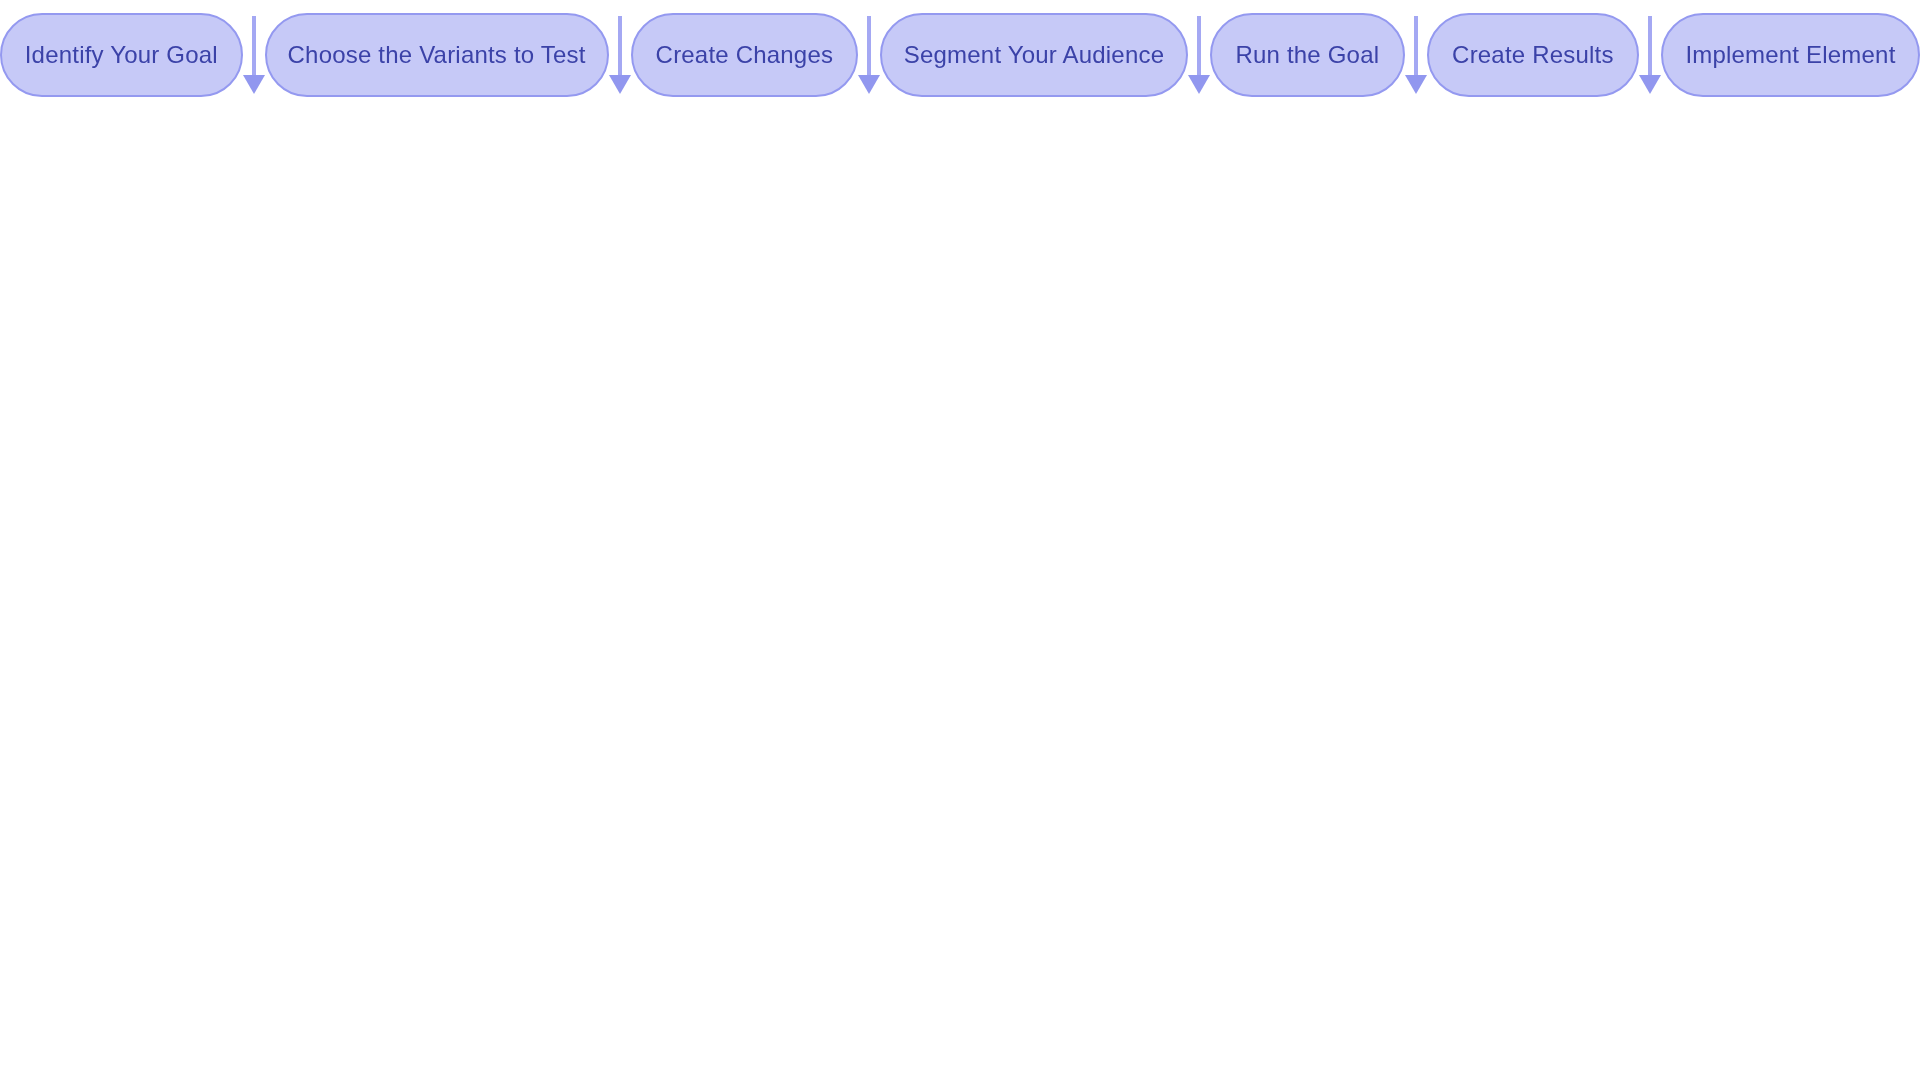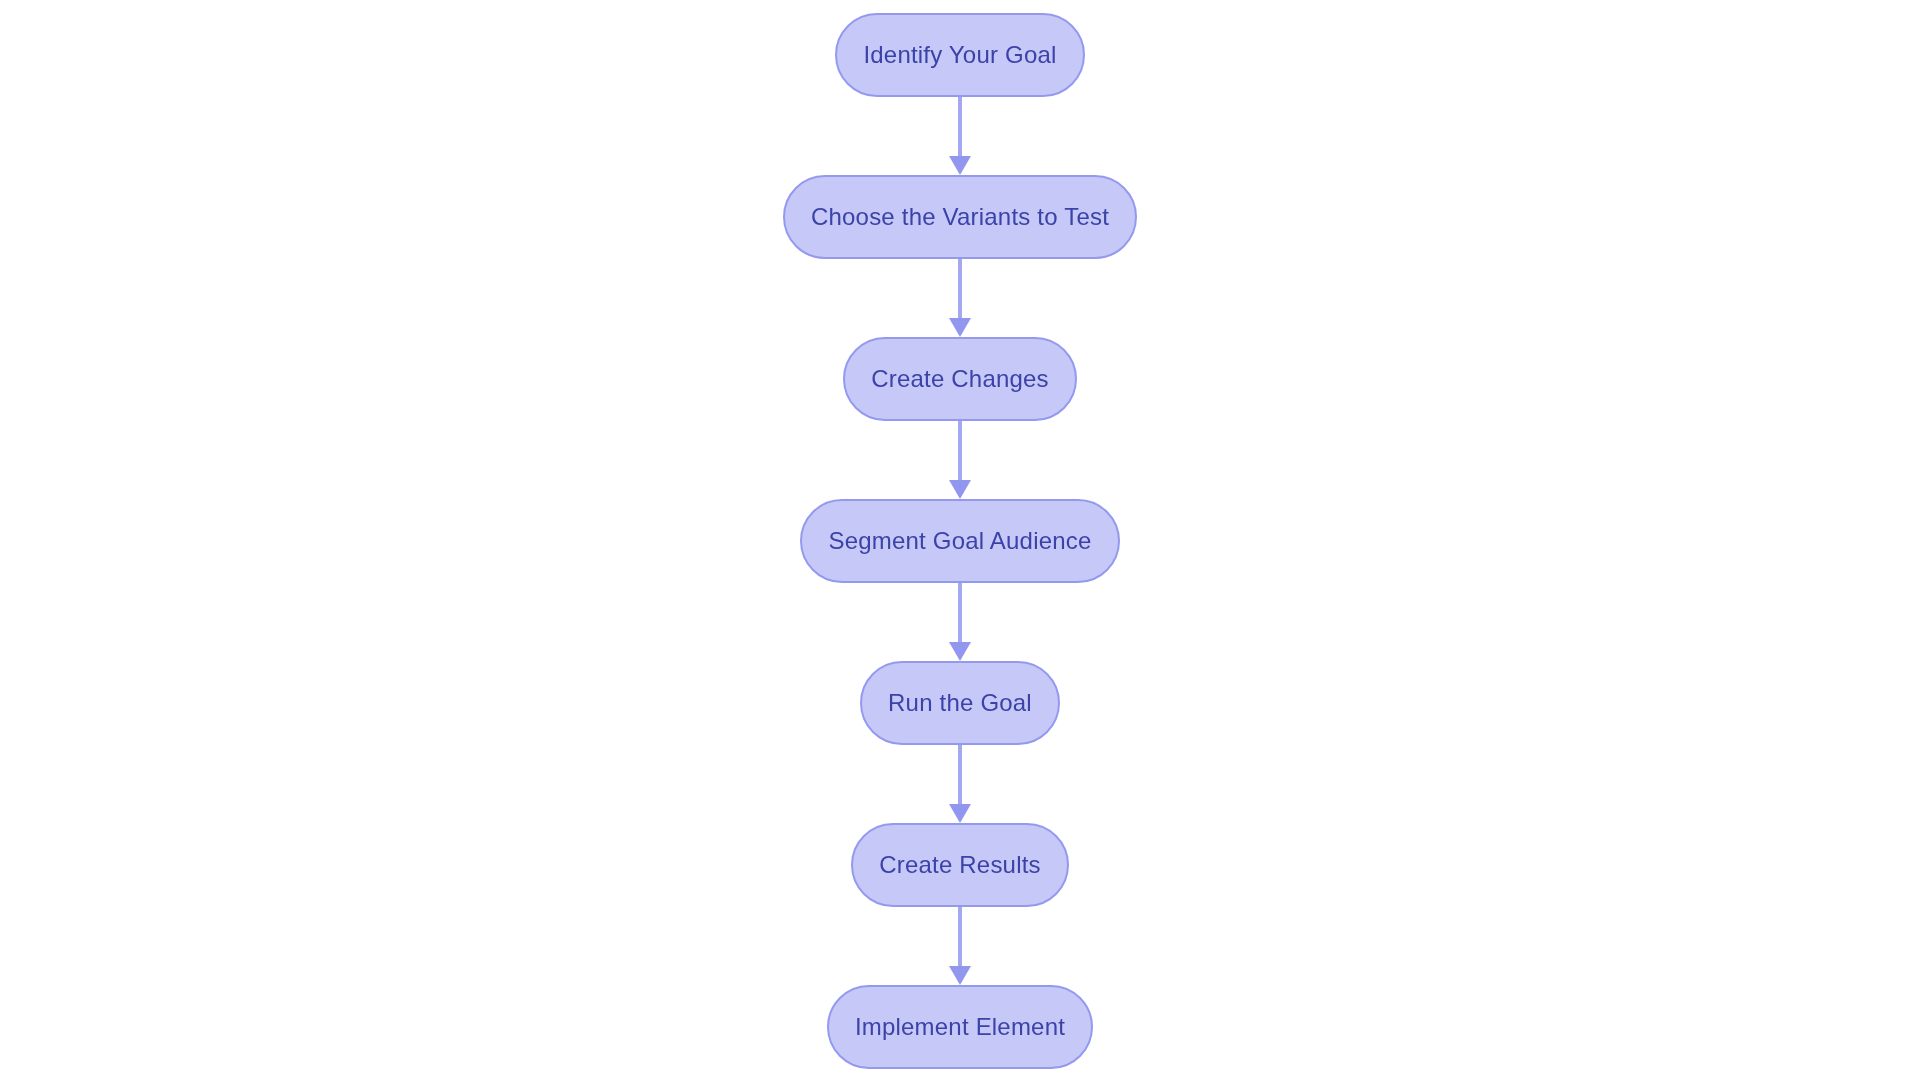--- a/index.html
+++ b/index.html
@@ -24,21 +24,21 @@
     width: 1920px;
     height: 1083px;
     background: var(--background);
   }
   .flow-column {
     position: absolute;
     left: 0;
     top: 13px;
     width: 1920px;
     display: flex;
-    flex-direction: column;
+    flex-direction: row;
     align-items: center;
   }
   .node {
     height: 84px;
     min-width: 170px;
     padding: 0 26px;
     display: flex;
     align-items: center;
     justify-content: center;
     background: var(--node-fill);
@@ -98,21 +98,21 @@
     <div class="node">
       <span class="node-label">Create Changes</span>
     </div>
 
     <div class="connector">
       <div class="connector-line"></div>
       <div class="connector-arrowhead"></div>
     </div>
 
     <div class="node">
-      <span class="node-label">Segment Goal Audience</span>
+      <span class="node-label">Segment Your Audience</span>
     </div>
 
     <div class="connector">
       <div class="connector-line"></div>
       <div class="connector-arrowhead"></div>
     </div>
 
     <div class="node">
       <span class="node-label">Run the Goal</span>
     </div>

